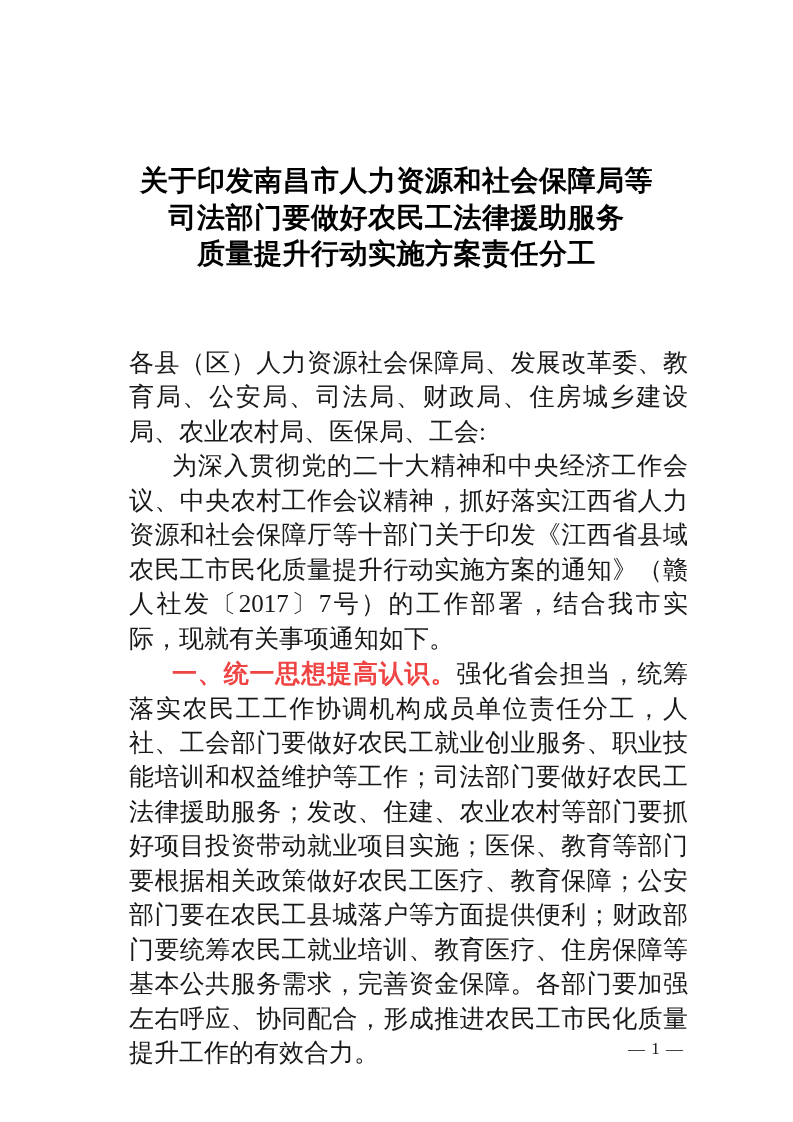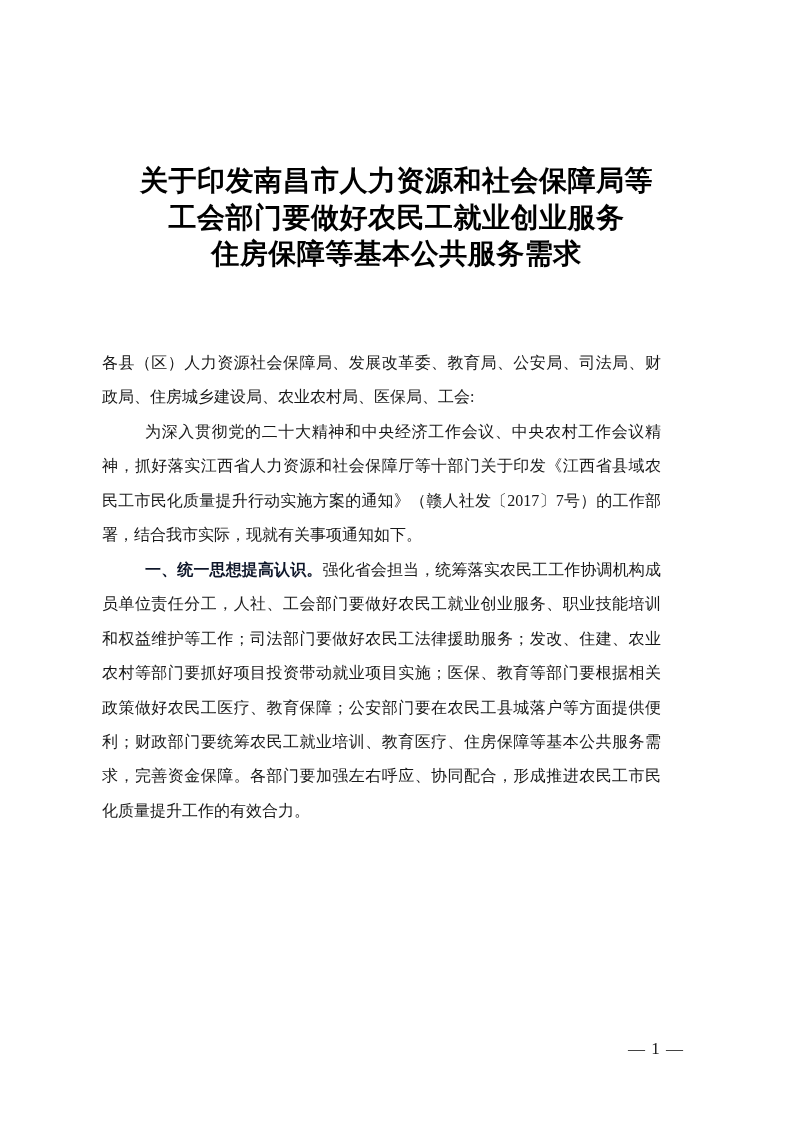--- a/index.html
+++ b/index.html
@@ -30,61 +30,61 @@
     font-weight: 700;
     font-size: 28px;
     line-height: 36.5px;
     letter-spacing: 0.5px;
     color: #000000;
     font-family: "Liberation Serif", serif;
   }
   .doc-body {
     position: absolute;
     top: 346px;
-    left: 102px;
+    left: 129px;
     width: 559px;
-    font-size: 16px;
+    font-size: 25px;
     line-height: 34.45px;
     text-align: justify;
     text-justify: inter-ideograph;
     word-break: break-all;
     color: #181818;
     font-family: "Liberation Serif", serif;
   }
   .doc-body p {
     margin: 0;
     padding: 0;
   }
   .para-indent {
     text-indent: 43px;
   }
   .sec-head {
     font-weight: 700;
     font-family: "Liberation Sans", sans-serif;
-    color: #0f172a;
+    color: #ef4444;
   }
   .page-number {
     position: absolute;
     top: 1039px;
     left: 628px;
     font-size: 17px;
     letter-spacing: 1px;
     color: #1a1a1a;
     font-family: "Liberation Serif", serif;
   }
 </style>
 </head>
 <body>
 
 <div class="page">
 
   <header class="doc-title">
     <div class="title-line">关于印发南昌市人力资源和社会保障局等</div>
-    <div class="title-line">工会部门要做好农民工就业创业服务</div>
-    <div class="title-line">住房保障等基本公共服务需求</div>
+    <div class="title-line">司法部门要做好农民工法律援助服务</div>
+    <div class="title-line">质量提升行动实施方案责任分工</div>
   </header>
 
   <main class="doc-body">
     <p class="salutation">各县（区）人力资源社会保障局、发展改革委、教育局、公安局、司法局、财政局、住房城乡建设局、农业农村局、医保局、工会:</p>
     <p class="para-indent">为深入贯彻党的二十大精神和中央经济工作会议、中央农村工作会议精神，抓好落实江西省人力资源和社会保障厅等十部门关于印发《江西省县域农民工市民化质量提升行动实施方案的通知》（赣人社发〔2017〕7号）的工作部署，结合我市实际，现就有关事项通知如下。</p>
     <p class="para-indent"><span class="sec-head">一、统一思想提高认识。</span><span class="sec-body">强化省会担当，统筹落实农民工工作协调机构成员单位责任分工，人社、工会部门要做好农民工就业创业服务、职业技能培训和权益维护等工作；司法部门要做好农民工法律援助服务；发改、住建、农业农村等部门要抓好项目投资带动就业项目实施；医保、教育等部门要根据相关政策做好农民工医疗、教育保障；公安部门要在农民工县城落户等方面提供便利；财政部门要统筹农民工就业培训、教育医疗、住房保障等基本公共服务需求，完善资金保障。各部门要加强左右呼应、协同配合，形成推进农民工市民化质量提升工作的有效合力。</span></p>
   </main>
 
   <footer class="page-number">— 1 —</footer>
 

